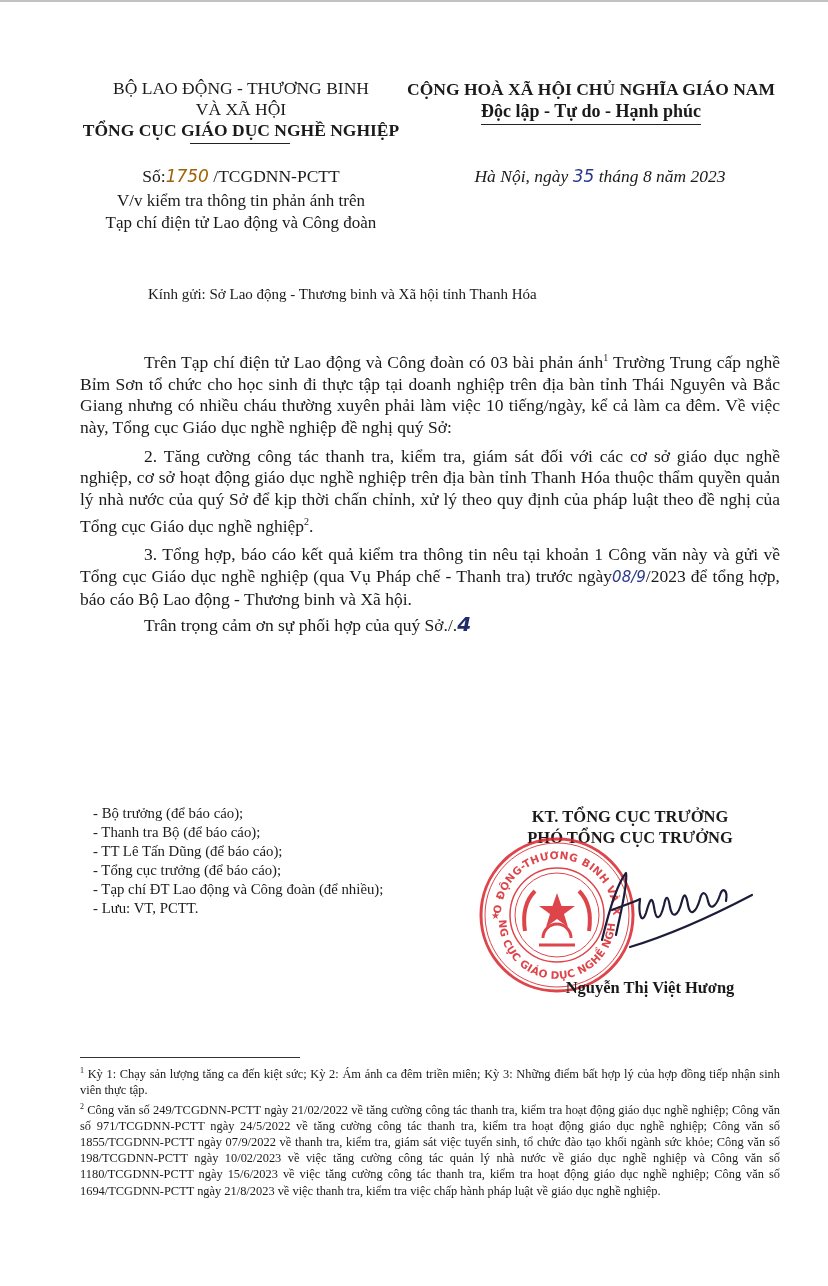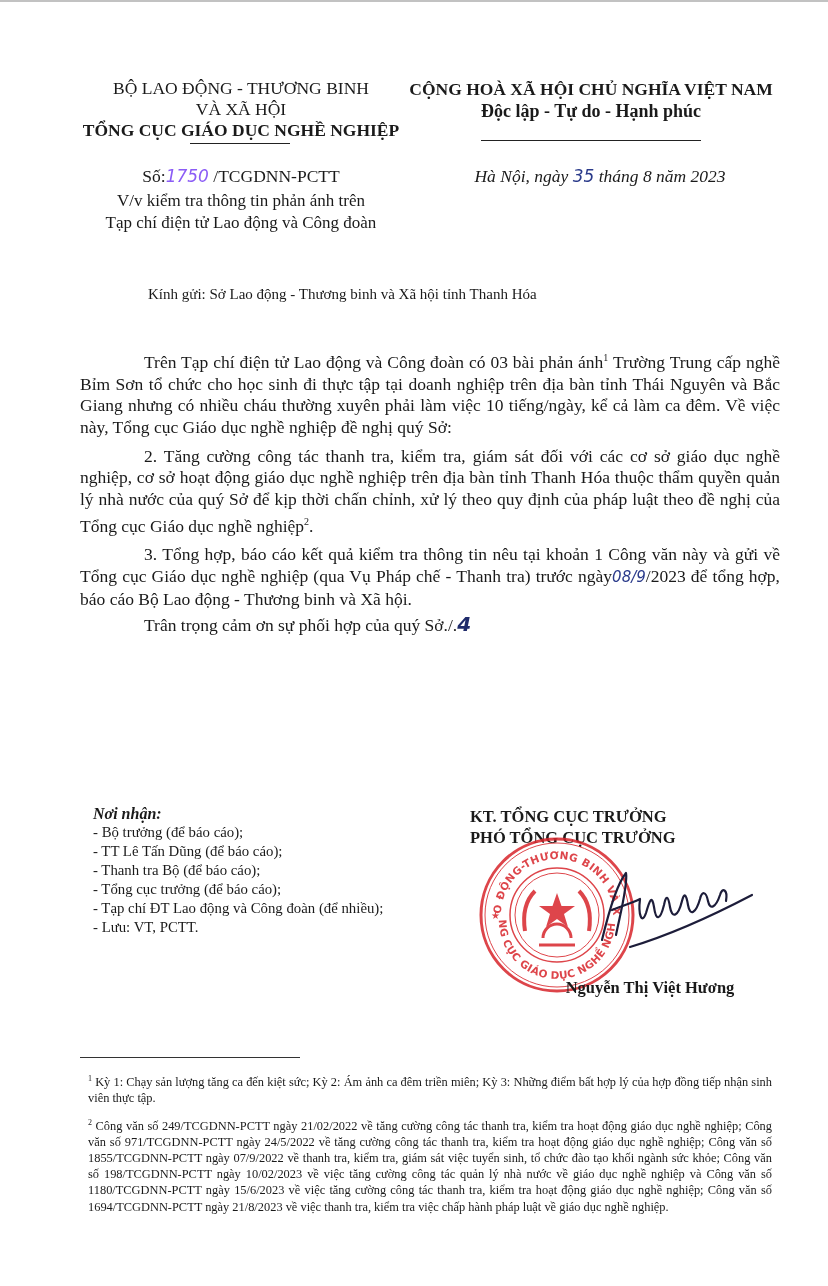--- a/index.html
+++ b/index.html
@@ -12,69 +12,69 @@
   .abs { position: absolute; }
 
   
   .hl { left: 80px; top: 78px; width: 322px; text-align: center; font-size: 17.5px; line-height: 21px; }
   .hl .l1, .hl .l2 { font-weight: normal; }
   .hl .l3 { font-weight: bold; }
   .hl-rule { left: 190px; top: 143px; width: 100px; height: 1px; background: #222; }
 
   
   .hr { left: 386px; top: 78px; width: 410px; text-align: center; font-size: 17.5px; line-height: 22px; font-weight: bold; }
-  .hr .motto { display: inline-block; font-size: 18px; border-bottom: 1.5px solid #222; padding-bottom: 18px; }
+  .hr .motto { display: inline-block; font-size: 18px; border-bottom: 1.5px solid #222; padding-bottom: 2px; }
 
   
   .num { left: 80px; top: 165px; width: 322px; text-align: center; font-size: 17.5px; line-height: 22px; }
-  .num .hand { font-family: "DejaVu Sans", sans-serif; font-style: italic; font-size: 17px; color: #8b5cf6; }
+  .num .hand { font-family: "DejaVu Sans", sans-serif; font-style: italic; font-size: 17px; color: #a16207; }
   .subj { left: 80px; top: 190px; width: 322px; text-align: center; font-size: 17px; line-height: 22px; }
 
   .date { left: 405px; top: 165px; width: 390px; text-align: center; font-size: 17.5px; font-style: italic; line-height: 22px; }
   .date .hand { font-family: "DejaVu Sans", sans-serif; font-size: 17px; color: #2a3a8a; }
 
   .kinhgui { left: 148px; top: 283px; font-size: 15px; line-height: 22px; }
 
   .body { left: 80px; top: 347px; width: 700px; font-size: 17.5px; line-height: 21.7px; text-align: justify; }
   .body p { margin: 0 0 7px 0; text-indent: 64px; }
   .body sup { font-size: 10px; }
   .body .hand { font-family: "DejaVu Sans", sans-serif; font-style: italic; font-size: 15px; color: #2a3a8a; }
   .body .initial { font-family: "DejaVu Sans", sans-serif; font-style: italic; font-weight: bold; font-size: 20px; color: #1f2b6b; }
 
   
   .recv { left: 93px; top: 804px; font-size: 14.8px; line-height: 19px; }
   .recv .title { font-weight: bold; font-style: italic; font-size: 16px; }
   .recv .item { white-space: nowrap; }
 
   
-  .sigt { left: 470px; top: 806px; width: 320px; font-size: 16.5px; line-height: 21px; font-weight: bold; }
+  .sigt { left: 470px; top: 806px; width: 320px; text-align: center; font-size: 16.5px; line-height: 21px; font-weight: bold; }
   .signame { left: 520px; top: 978px; width: 260px; text-align: center; font-size: 16.5px; font-weight: bold; }
   .stamp { left: 477px; top: 835px; width: 160px; height: 160px; }
   .sigline { left: 590px; top: 855px; width: 170px; height: 100px; }
 
   
   .fn-rule { left: 80px; top: 1057px; width: 220px; height: 1px; background: #333; }
   .fn { left: 80px; top: 1063px; width: 700px; font-size: 12.4px; line-height: 16.2px; text-align: justify; }
-  .fn p { margin: 8px; }
+  .fn p { margin: 0; }
   .fn sup { font-size: 8px; }
 </style>
 </head>
 <body>
 
 <div class="topedge"></div>
 
 <div class="abs hl">
   <div class="l1">BỘ LAO ĐỘNG - THƯƠNG BINH</div>
   <div class="l2">VÀ XÃ HỘI</div>
   <div class="l3">TỔNG CỤC GIÁO DỤC NGHỀ NGHIỆP</div>
 </div>
 <div class="abs hl-rule"></div>
 
 <div class="abs hr">
-  <div>CỘNG HOÀ XÃ HỘI CHỦ NGHĨA VIỆT NAM</div>
+  <div>CỘNG HOÀ XÃ HỘI CHỦ NGHĨA GIÁO NAM</div>
   <div><span class="motto">Độc lập - Tự do - Hạnh phúc</span></div>
 </div>
 
 <div class="abs num">
   <span>Số:</span><span class="hand">1750</span><span> /TCGDNN-PCTT</span>
 </div>
 <div class="abs subj">
   <div>V/v kiểm tra thông tin phản ánh trên</div>
   <div>Tạp chí điện tử Lao động và Công đoàn</div>
 </div>
@@ -86,24 +86,23 @@
 <div class="abs kinhgui">Kính gửi: Sở Lao động - Thương binh và Xã hội tỉnh Thanh Hóa</div>
 
 <div class="abs body">
   <p><span>Trên Tạp chí điện tử Lao động và Công đoàn có 03 bài phản ánh</span><sup>1</sup><span> Trường Trung cấp nghề Bỉm Sơn tổ chức cho học sinh đi thực tập tại doanh nghiệp trên địa bàn tỉnh Thái Nguyên và Bắc Giang nhưng có nhiều cháu thường xuyên phải làm việc 10 tiếng/ngày, kể cả làm ca đêm. Về việc này, Tổng cục Giáo dục nghề nghiệp đề nghị quý Sở:</span></p>
   <p><span>2. Tăng cường công tác thanh tra, kiểm tra, giám sát đối với các cơ sở giáo dục nghề nghiệp, cơ sở hoạt động giáo dục nghề nghiệp trên địa bàn tỉnh Thanh Hóa thuộc thẩm quyền quản lý nhà nước của quý Sở để kịp thời chấn chỉnh, xử lý theo quy định của pháp luật theo đề nghị của Tổng cục Giáo dục nghề nghiệp</span><sup>2</sup><span>.</span></p>
   <p style="margin-bottom:4px"><span>3. Tổng hợp, báo cáo kết quả kiểm tra thông tin nêu tại khoản 1 Công văn này và gửi về Tổng cục Giáo dục nghề nghiệp (qua Vụ Pháp chế - Thanh tra) trước ngày</span><span class="hand">08/9</span><span>/2023 để tổng hợp, báo cáo Bộ Lao động - Thương binh và Xã hội.</span></p>
   <p><span>Trân trọng cảm ơn sự phối hợp của quý Sở./.</span><span class="initial">4</span></p>
 </div>
 
 <div class="abs recv">
-  <div class="title">Nơi nhận:</div>
   <div class="item">- Bộ trưởng (để báo cáo);</div>
+  <div class="item">- Thanh tra Bộ (để báo cáo);</div>
   <div class="item">- TT Lê Tấn Dũng (để báo cáo);</div>
-  <div class="item">- Thanh tra Bộ (để báo cáo);</div>
   <div class="item">- Tổng cục trưởng (để báo cáo);</div>
   <div class="item">- Tạp chí ĐT Lao động và Công đoàn (để nhiều);</div>
   <div class="item">- Lưu: VT, PCTT.</div>
 </div>
 
 <div class="abs sigt">
   <div>KT. TỔNG CỤC TRƯỞNG</div>
   <div>PHÓ TỔNG CỤC TRƯỞNG</div>
 </div>
 

